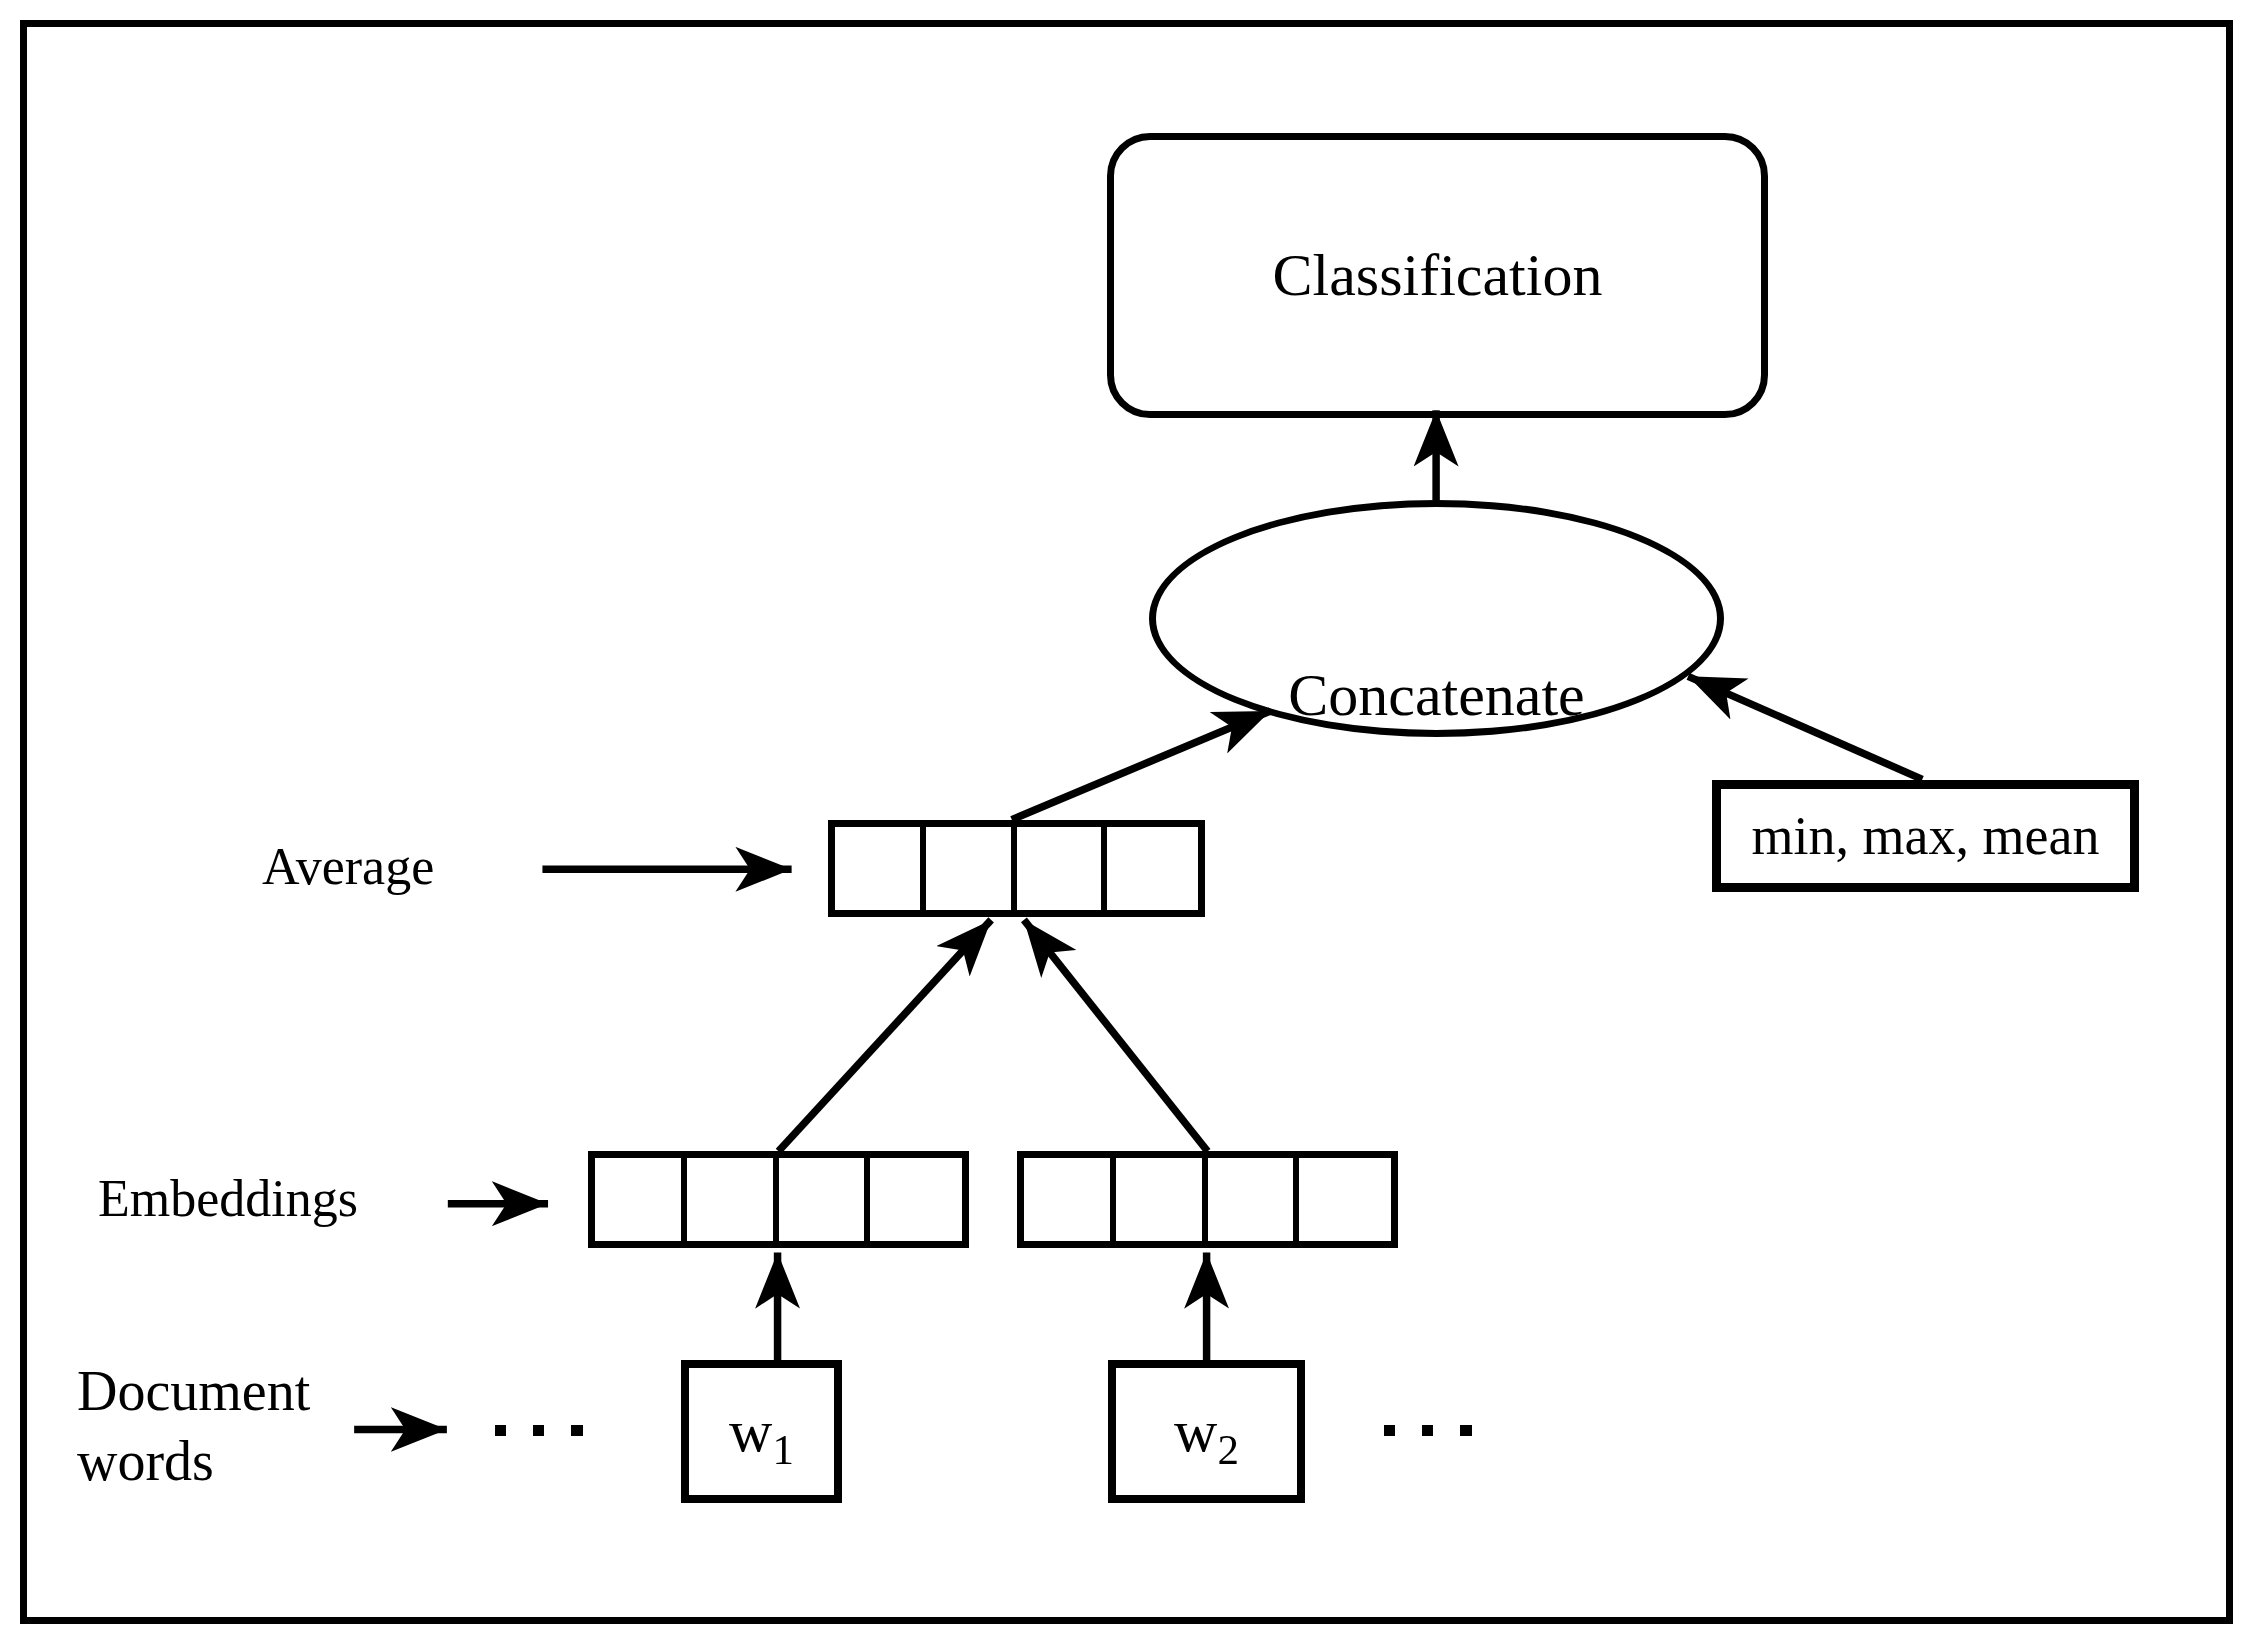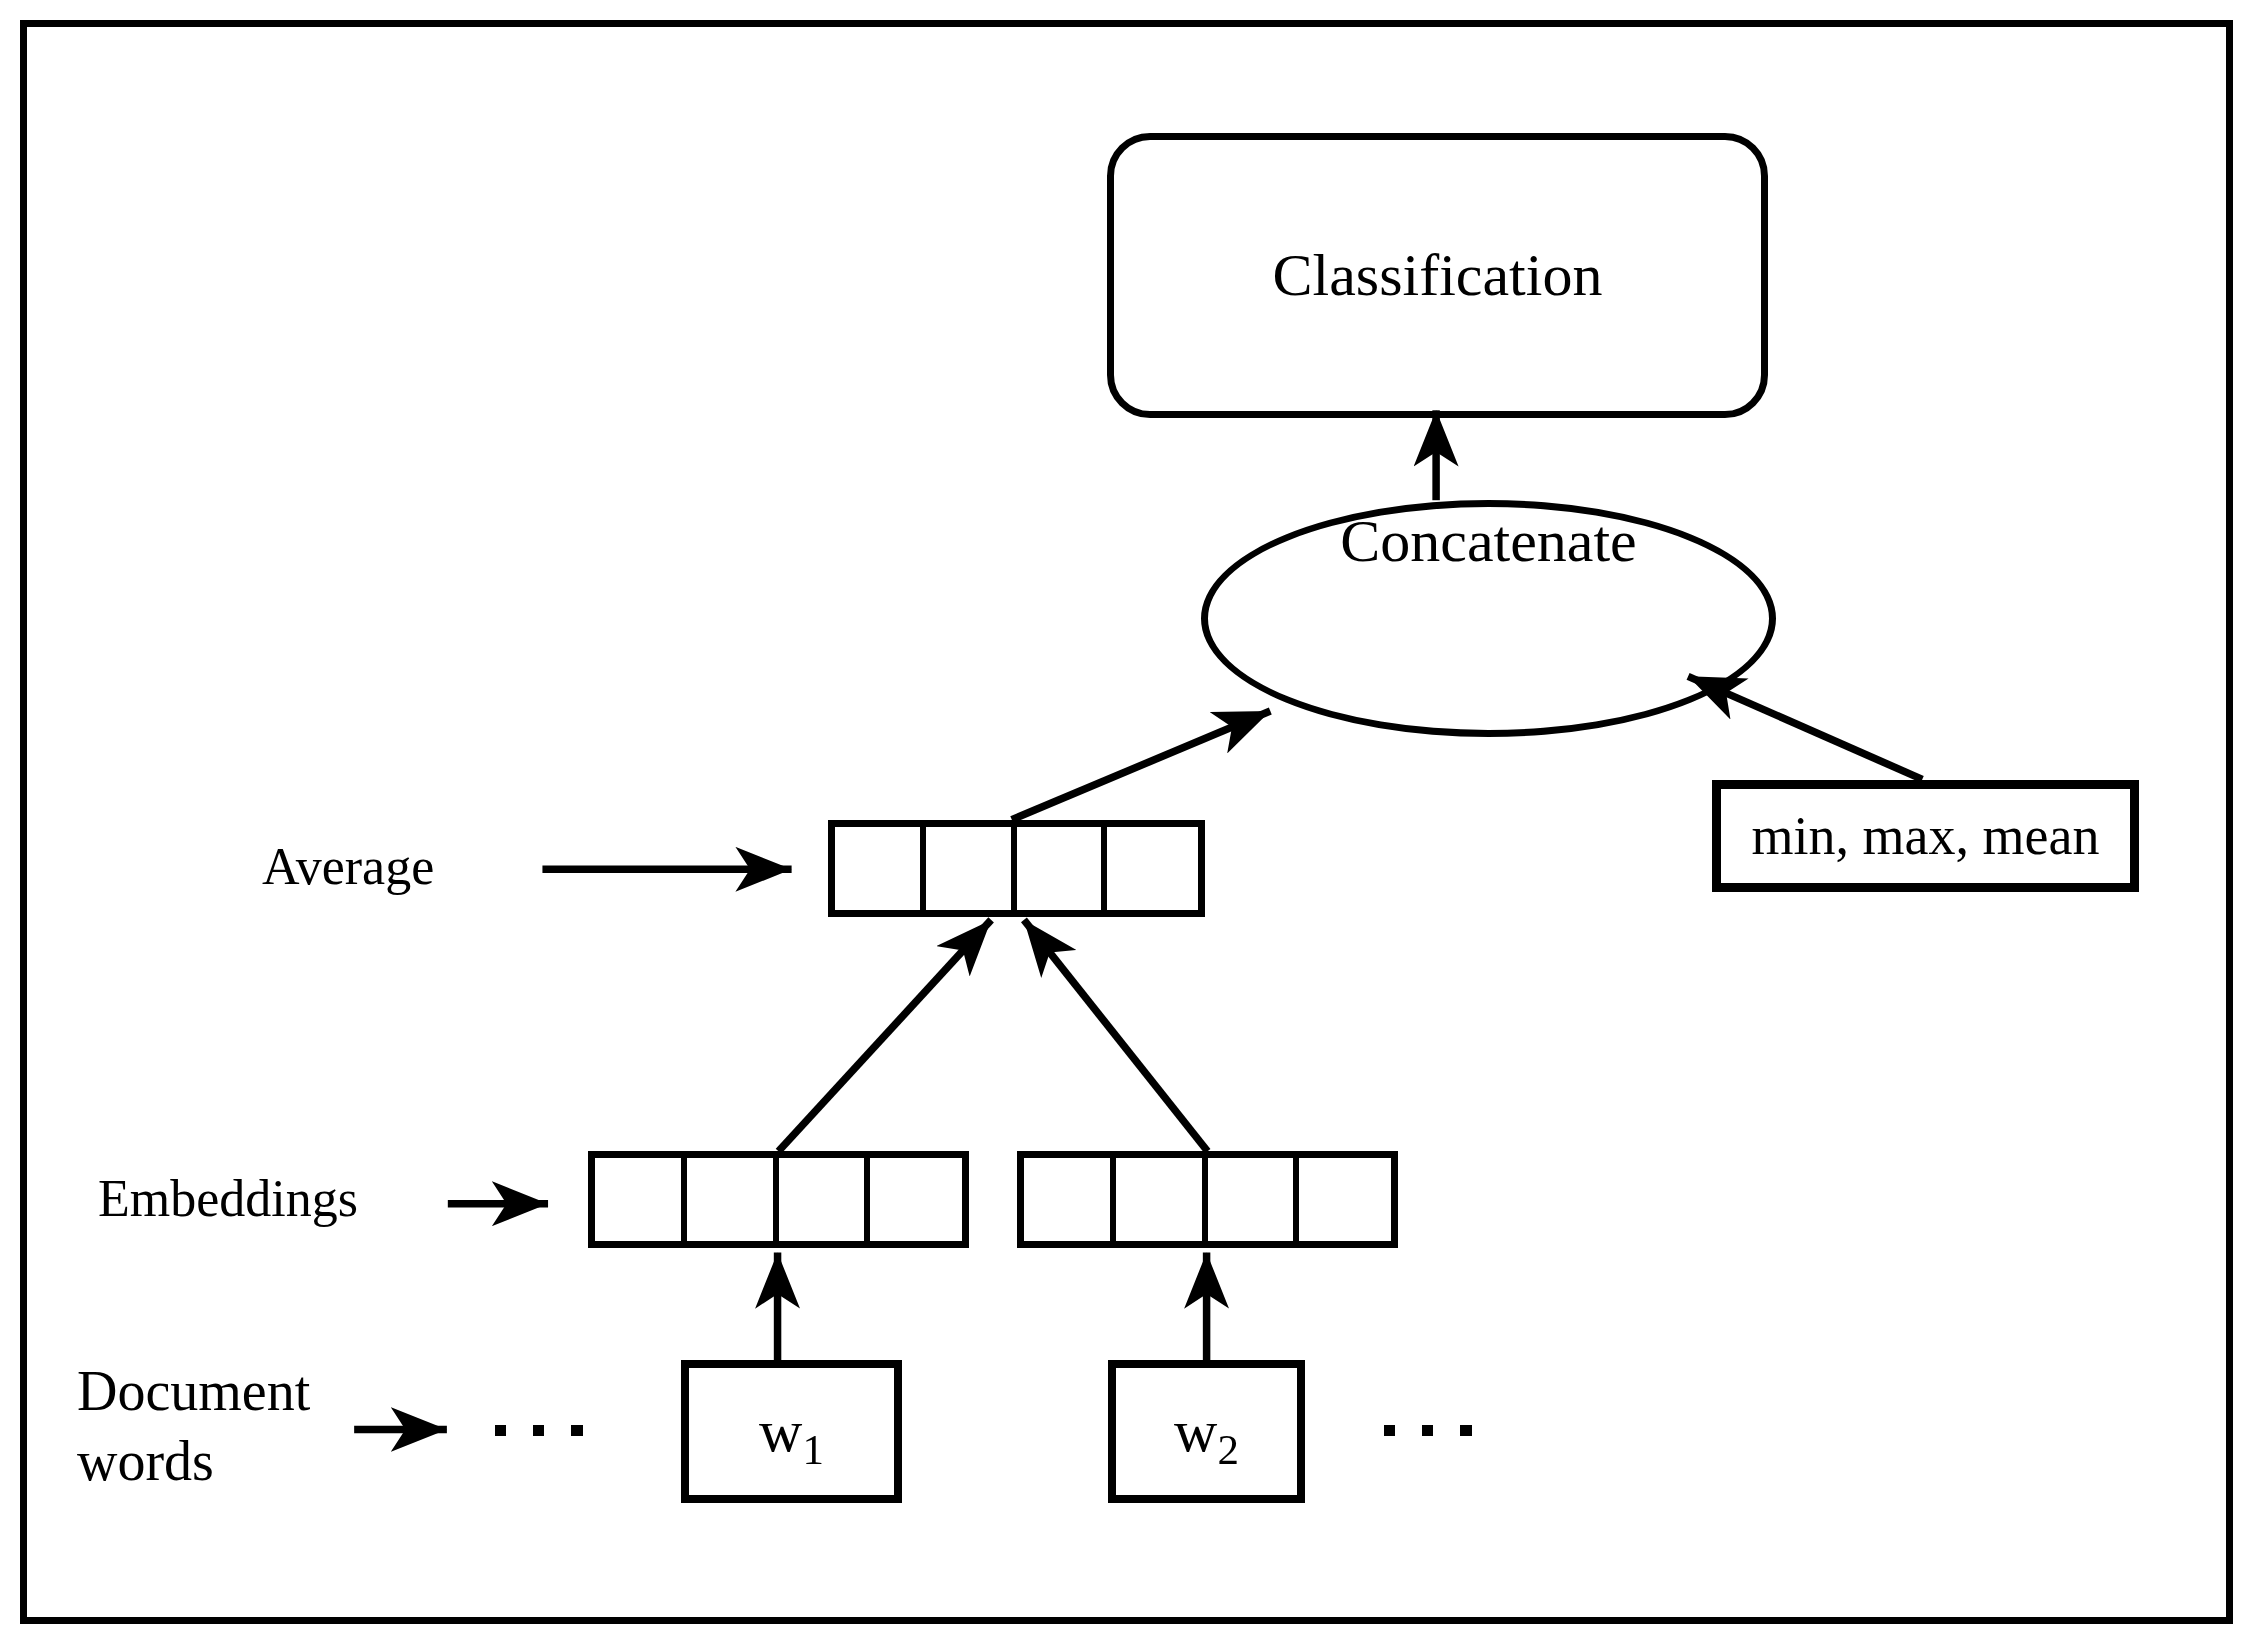--- a/index.html
+++ b/index.html
@@ -21,33 +21,33 @@
 
   
   #classification-box {
     left: 1107px; top: 117px; width: 661px; height: 285px;
     border: 7.5px solid #000; border-radius: 43px;
     display: flex; align-items: center; justify-content: center;
     font-size: 60px;
     margin-top: 16px;
   }
   #concatenate-ellipse {
-    left: 1201px; top: 500px; width: 575px; height: 237px;
+    left: 1149px; top: 500px; width: 575px; height: 237px;
     border: 7.5px solid #000; border-radius: 50%;
-    display: flex; align-items: flex-start; justify-content: center;
+    display: flex; align-items: flex-end; justify-content: center;
     font-size: 60px;
   }
   #pooling-box {
     left: 1712px; top: 780px; width: 427px; height: 112px;
     border: 9.4px solid #000;
     display: flex; align-items: center; justify-content: center;
     font-size: 54px;
   }
   .word-box {
-    top: 1360px; width: 221px; height: 143px;
+    top: 1360px; width: 161px; height: 143px;
     border: 8.4px solid #000;
     display: flex; align-items: center; justify-content: center;
     font-size: 60px;
   }
   #word-box-1 { left: 681px; }
   #word-box-2 { left: 1108px; width: 197px; }
   .word-box sub { font-size: 43px; line-height: 0; }
 
   
   .vec {

